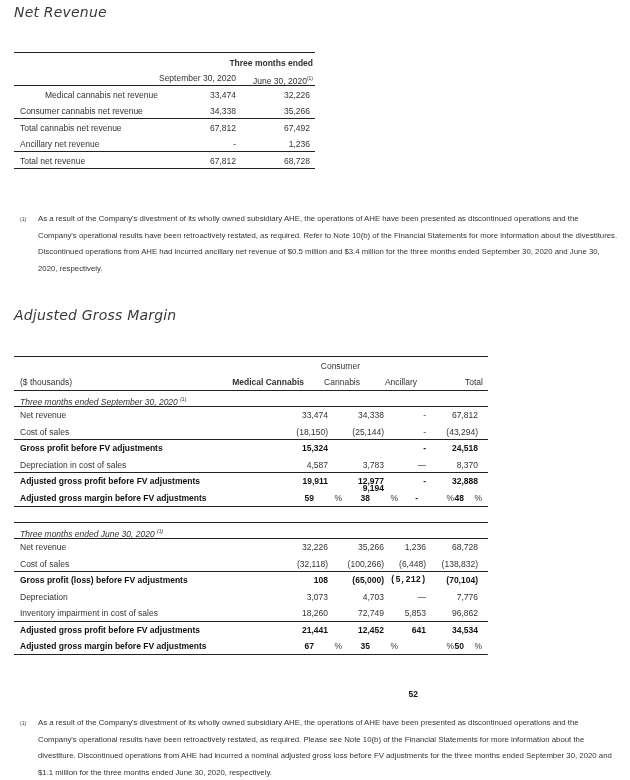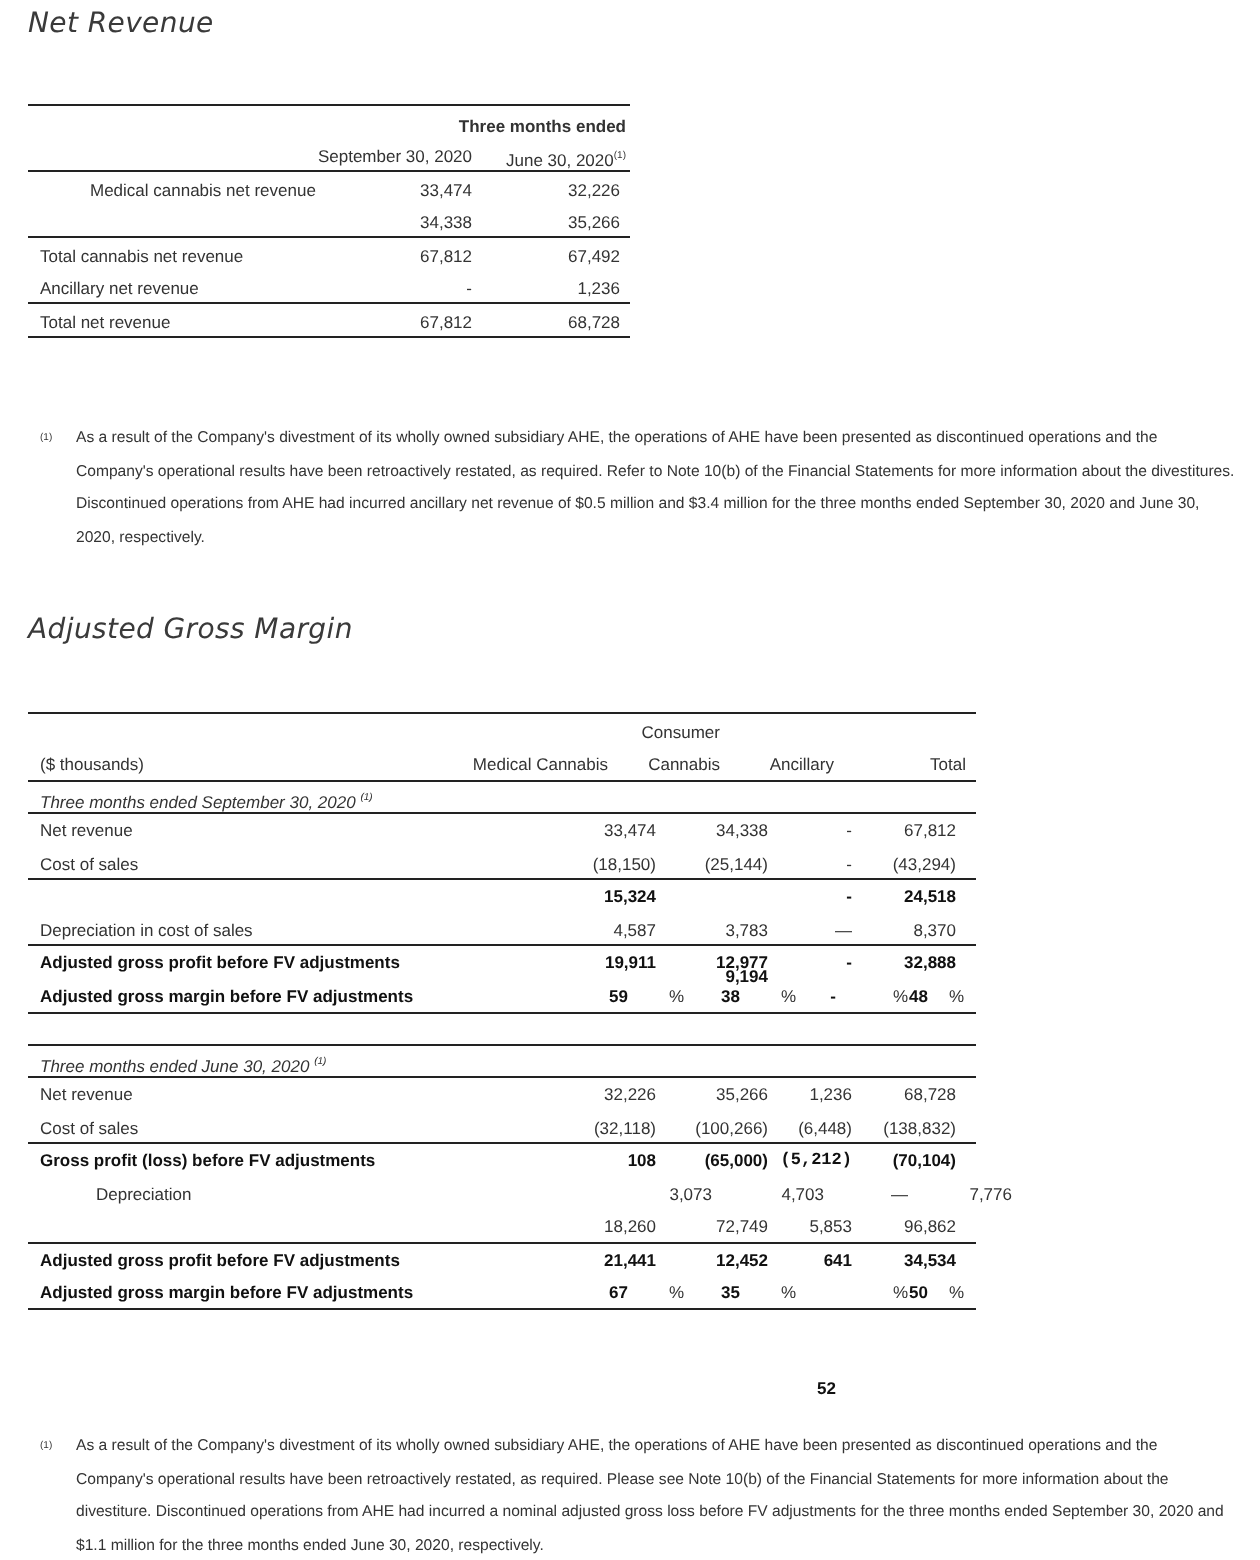--- a/index.html
+++ b/index.html
@@ -39,20 +39,21 @@
     <span class="cell r" style="right:2px;"><span>June 30, 2020</span><sup>(1)</sup></span>
   </div>
   <div class="rule" style="top:33px; width:301px;"></div>
 
   <div class="row" style="top:35px; width:301px;">
     <span class="cell" style="left:6px;margin-left:25px;">Medical cannabis net revenue</span>
     <span class="cell r" style="right:79px;">33,474</span>
     <span class="cell r" style="right:5px;">32,226</span>
   </div>
   <div class="row" style="top:51px; width:301px;">
+    <span class="cell" style="left:6px;">Consumer cannabis net revenue</span>
     <span class="cell r" style="right:79px;">34,338</span>
     <span class="cell r" style="right:5px;">35,266</span>
   </div>
   <div class="rule" style="top:66px; width:301px;"></div>
   <div class="row" style="top:68px; width:301px;">
     <span class="cell" style="left:6px;">Total cannabis net revenue</span>
     <span class="cell r" style="right:79px;">67,812</span>
     <span class="cell r" style="right:5px;">67,492</span>
   </div>
   <div class="row" style="top:84px; width:301px;">
@@ -76,21 +77,21 @@
 
 <div class="heading" style="top:307px;">Adjusted Gross Margin</div>
 
 <div class="tbl" id="agm" style="top:356px; width:474px; height:302px;">
   <div class="rule" style="top:0; width:474px;"></div>
   <div class="row" style="top:2px; width:474px;">
     <span class="cell r" style="right:128px;">Consumer</span>
   </div>
   <div class="row" style="top:18px; width:474px;">
     <span class="cell" style="left:6px;">($ thousands)</span>
-    <span class="cell r" style="right:184px;">Medical Cannabis</span>
+    <span class="cell r" style="right:184px;font-weight:bold;">Medical Cannabis</span>
     <span class="cell r" style="right:128px;">Cannabis</span>
     <span class="cell r" style="right:71px;">Ancillary</span>
     <span class="cell r" style="right:5px;">Total</span>
   </div>
   <div class="rule" style="top:34px; width:474px;"></div>
   <div id="agm-body">
       <div class="row" style="top: 35px; width: 474px;">
         <span class="cell i" style="left:6px;"><span>Three months ended September 30, 2020</span> <sup>(1)</sup></span>
       </div>
       <div class="rule" style="top: 50px; width: 474px;"></div>
@@ -103,20 +104,21 @@
       </div>
       <div class="row" style="top: 67.5px; width: 474px;">
         <span class="cell" style="left:6px;">Cost of sales</span>
         <span class="cell r" style="right:160px;">(18,150)</span>
         <span class="cell r" style="right:104px;">(25,144)</span>
         <span class="cell r" style="right:62px;">-</span>
         <span class="cell r" style="right:10px;">(43,294)</span>
       </div>
       <div class="rule" style="top: 83px; width: 474px;"></div>
       <div class="row" style="top: 84px; width: 474px;">
+        <span class="cell b" style="left:6px;">Gross profit before FV adjustments</span>
         <span class="cell r b" style="right:160px;">15,324</span>
         <span class="cell r b" style="right:104px;margin-top:40px;">9,194</span>
         <span class="cell r b" style="right:62px;">-</span>
         <span class="cell r b" style="right:10px;">24,518</span>
       </div>
       <div class="row" style="top: 100.5px; width: 474px;">
         <span class="cell" style="left:6px;">Depreciation in cost of sales</span>
         <span class="cell r" style="right:160px;">4,587</span>
         <span class="cell r" style="right:104px;">3,783</span>
         <span class="cell r" style="right:62px;">—</span>
@@ -162,28 +164,29 @@
         <span class="cell r" style="right:10px;">(138,832)</span>
       </div>
       <div class="rule" style="top: 215px; width: 474px;"></div>
       <div class="row" style="top: 216px; width: 474px;">
         <span class="cell b" style="left:6px;">Gross profit (loss) before FV adjustments</span>
         <span class="cell r b" style="right:160px;">108</span>
         <span class="cell r b" style="right:104px;">(65,000)</span>
         <span class="cell r b" style="right:62px;font-family:Liberation Mono, monospace;">(5,212)</span>
         <span class="cell r b" style="right:10px;">(70,104)</span>
       </div>
-      <div class="row" style="top: 232.5px; width: 474px; margin-left: 28px;">
+      <div class="row" style="top: 232.5px; width: 474px;">
         <span class="cell" style="left:6px;">Depreciation</span>
         <span class="cell r" style="right:160px;">3,073</span>
         <span class="cell r" style="right:104px;">4,703</span>
         <span class="cell r" style="right:62px;">—</span>
         <span class="cell r" style="right:10px;">7,776</span>
       </div>
       <div class="row" style="top: 249px; width: 474px;">
+        <span class="cell" style="left:6px;">Inventory impairment in cost of sales</span>
         <span class="cell r" style="right:160px;">18,260</span>
         <span class="cell r" style="right:104px;">72,749</span>
         <span class="cell r" style="right:62px;">5,853</span>
         <span class="cell r" style="right:10px;">96,862</span>
       </div>
       <div class="rule" style="top: 264.5px; width: 474px;"></div>
       <div class="row" style="top: 265.5px; width: 474px;">
         <span class="cell b" style="left:6px;">Adjusted gross profit before FV adjustments</span>
         <span class="cell r b" style="right:160px;">21,441</span>
         <span class="cell r b" style="right:104px;">12,452</span>

